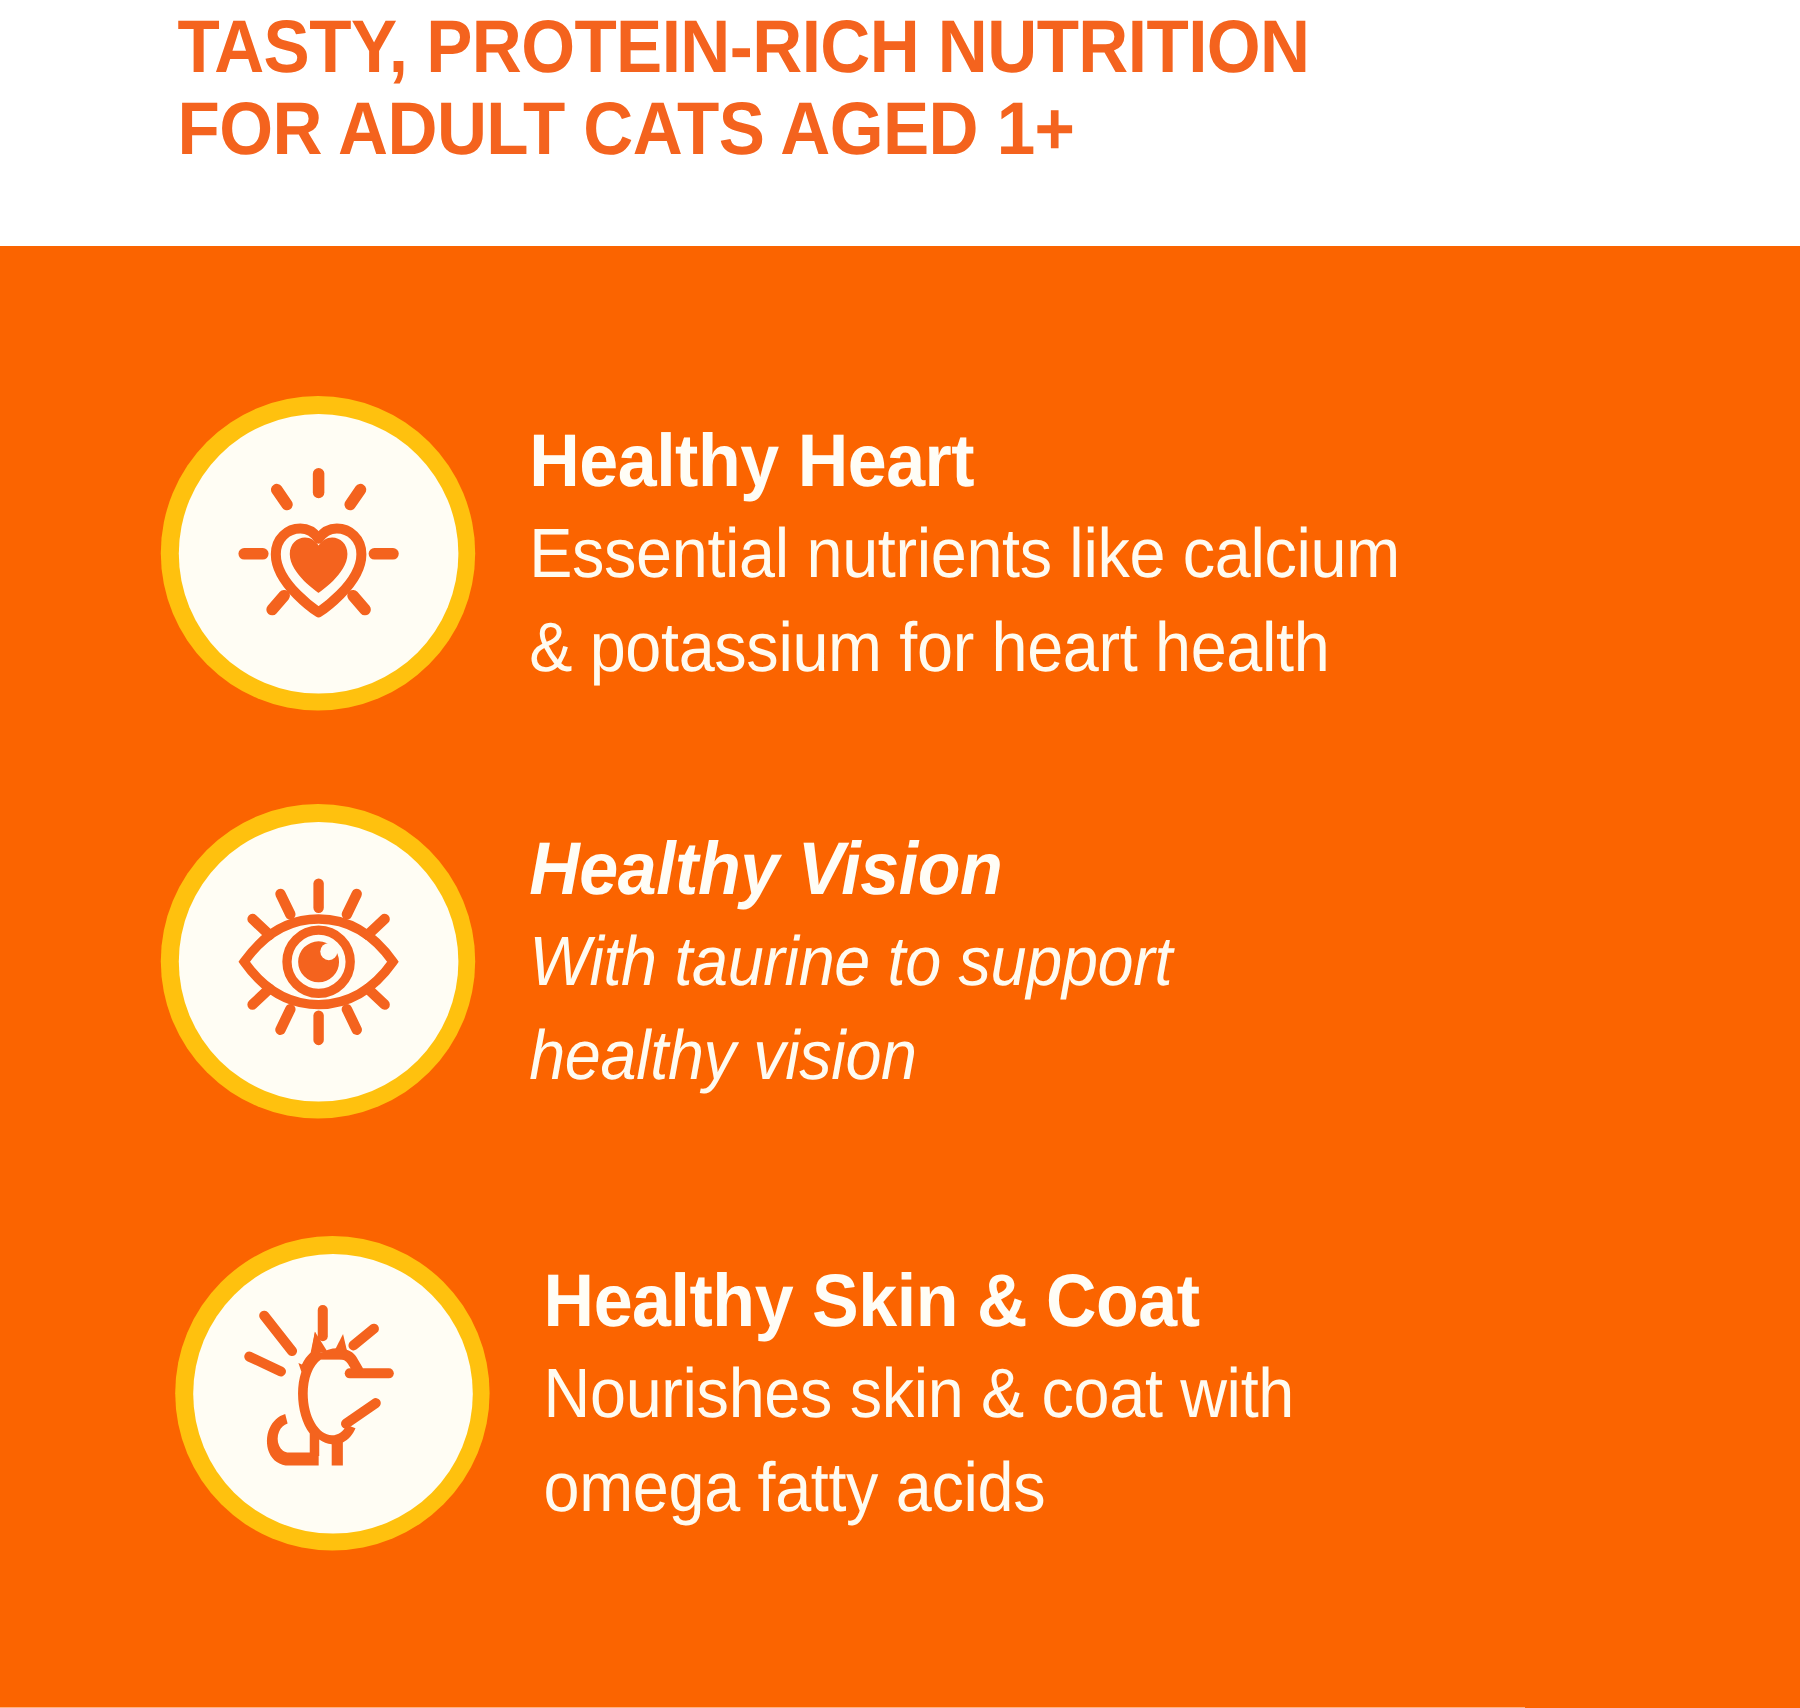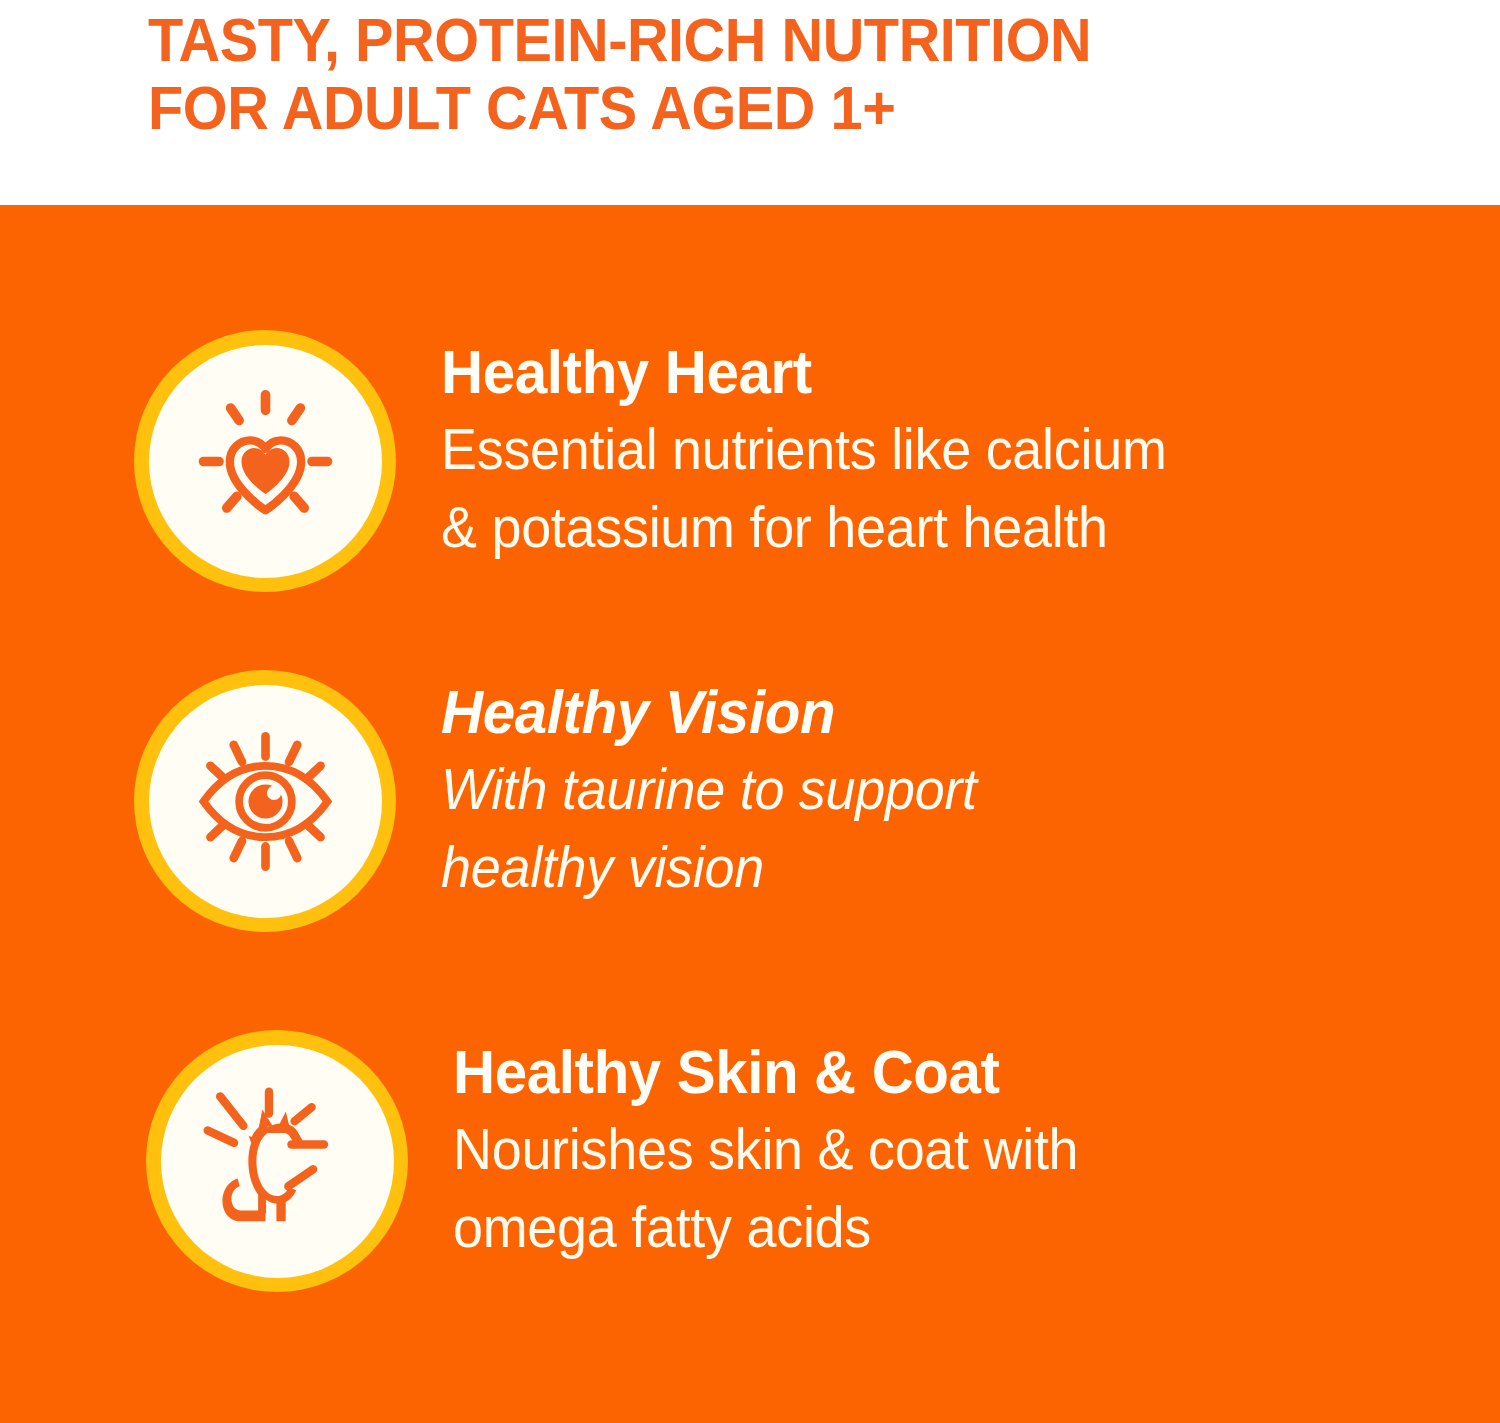--- a/index.html
+++ b/index.html
@@ -52,21 +52,21 @@
     width: 1500px;
     height: 1218px;
     background: #FB6400;
   }
 
   .benefit {
     position: absolute;
     left: 0;
     width: 1500px;
     display: flex;
-    align-items: flex-start;
+    align-items: center;
   }
   .benefit-1 { top: 125px; }
   .benefit-2 { top: 465px; font-style: italic; }
   .benefit-3 { top: 825px; padding-left: 12px; }
 
   
   .badge {
     position: relative;
     flex: 0 0 auto;
     width: 262px;

